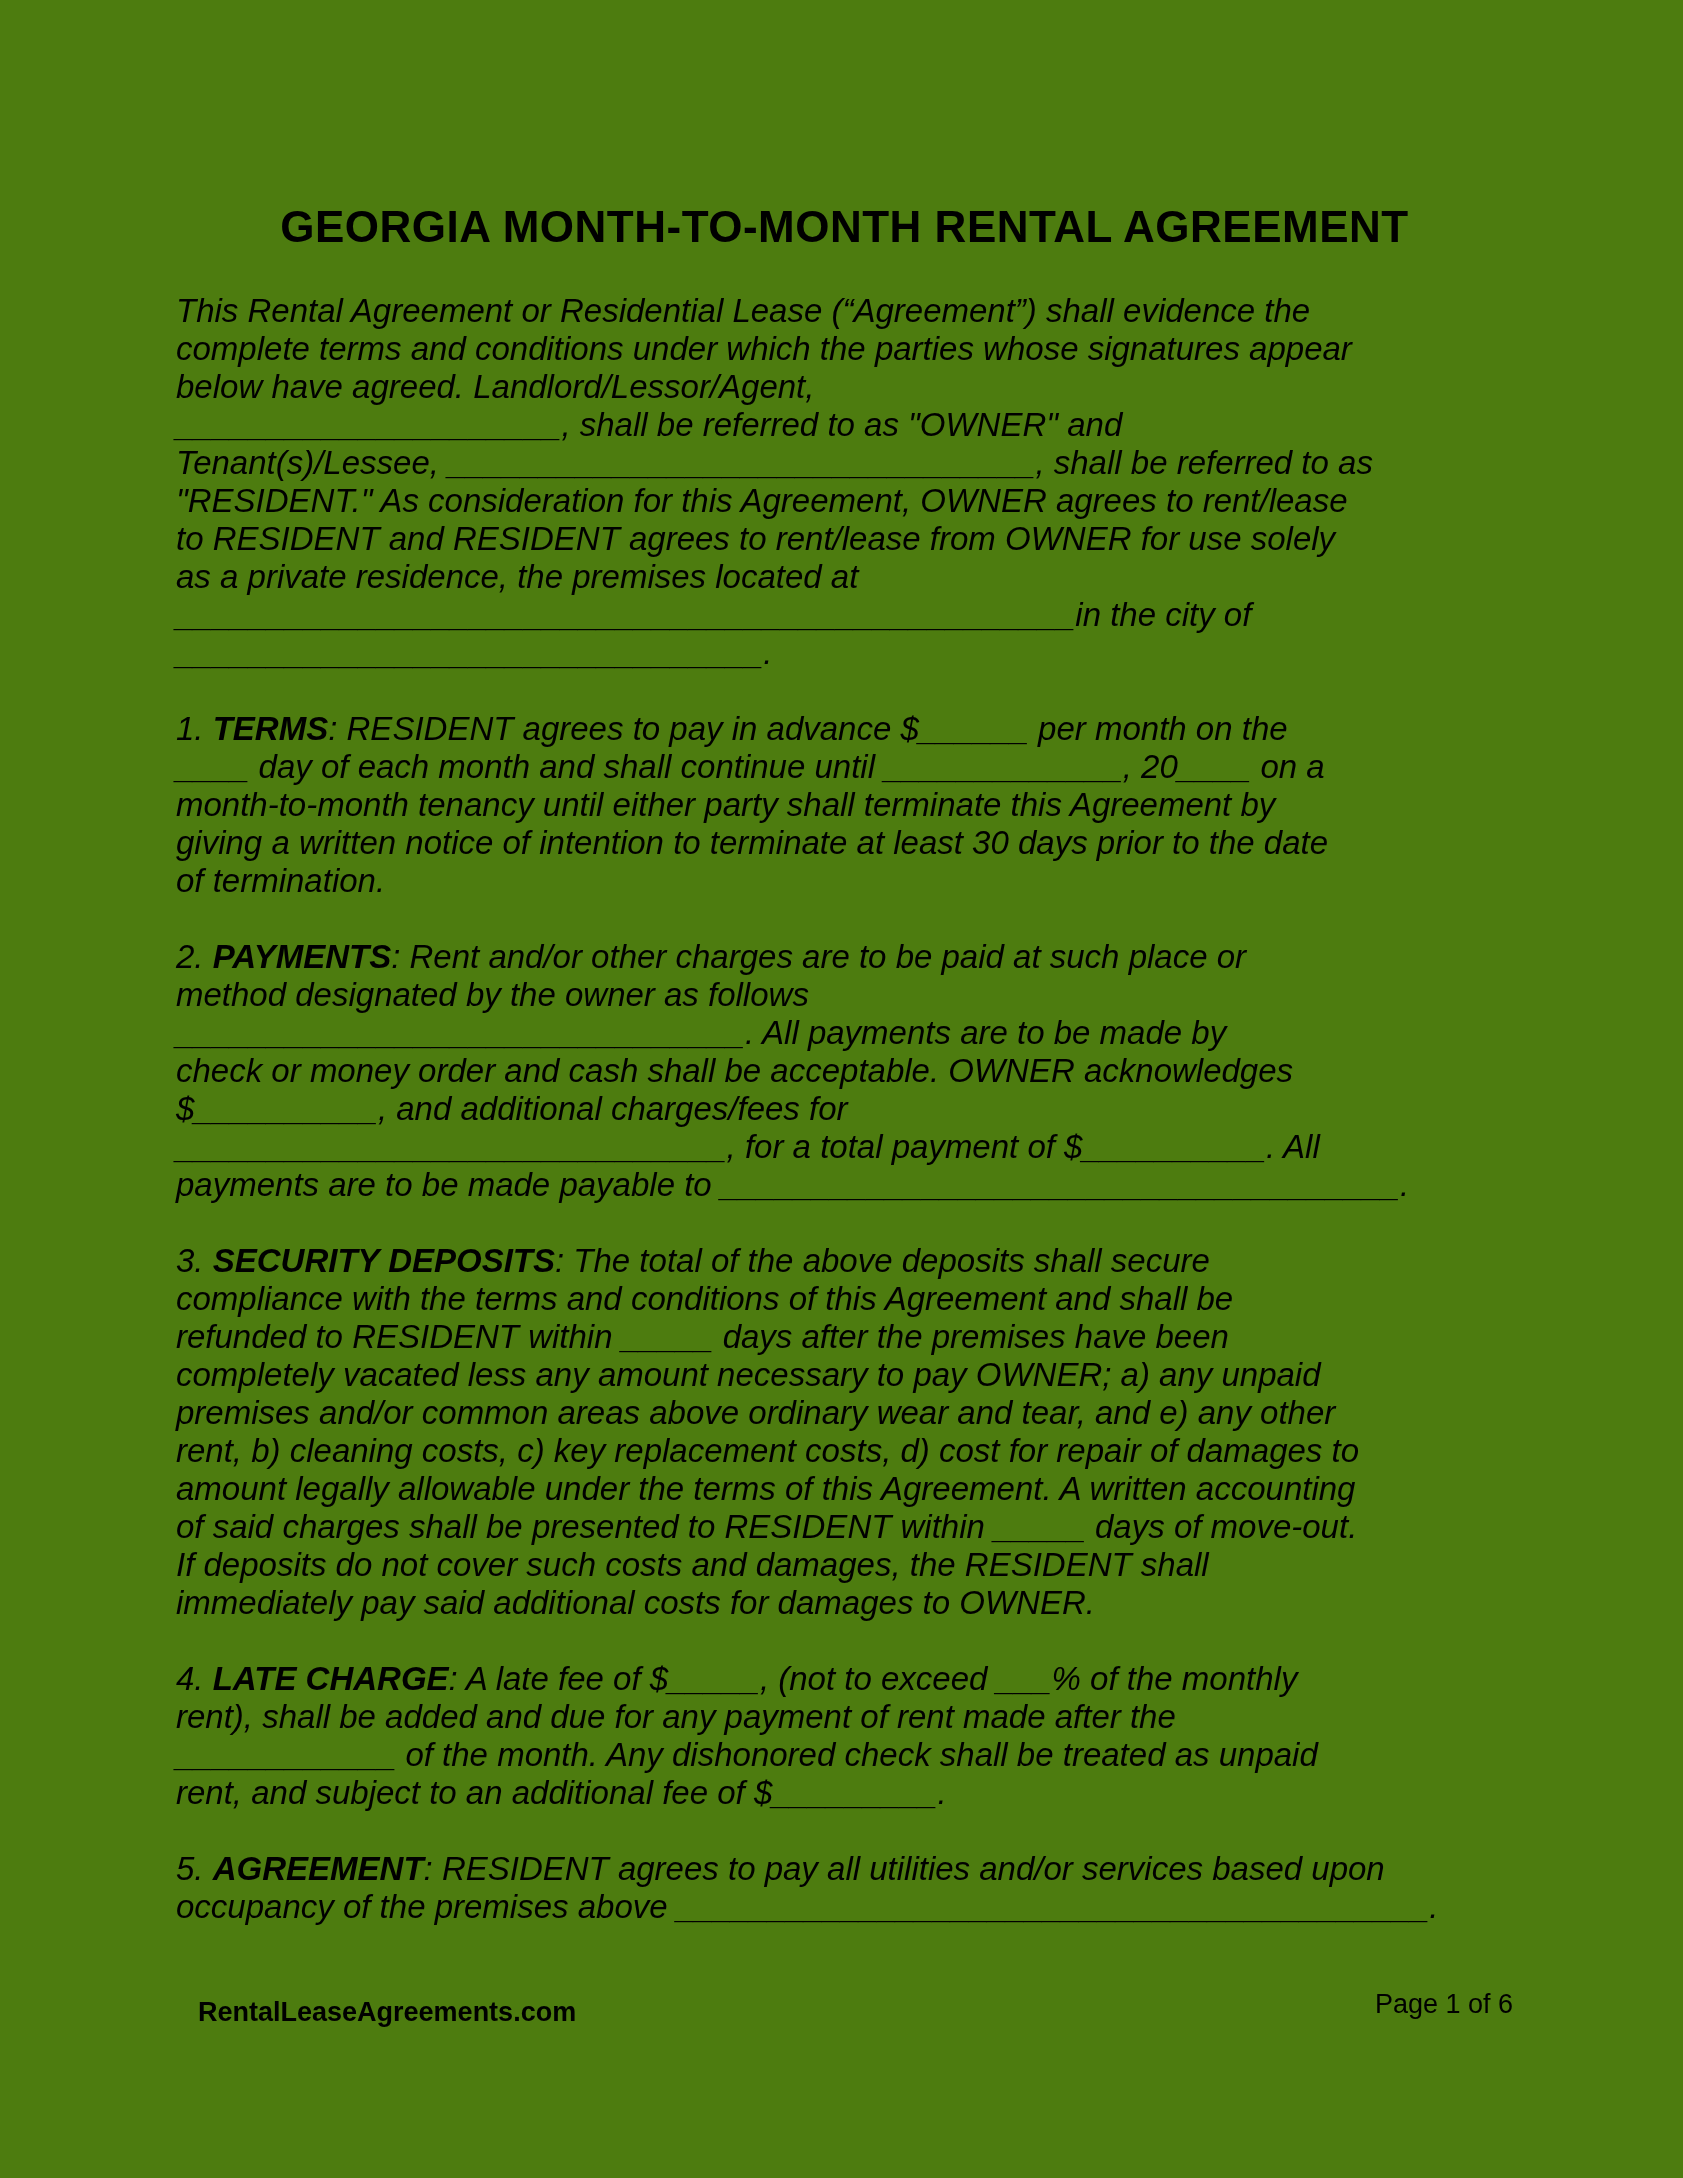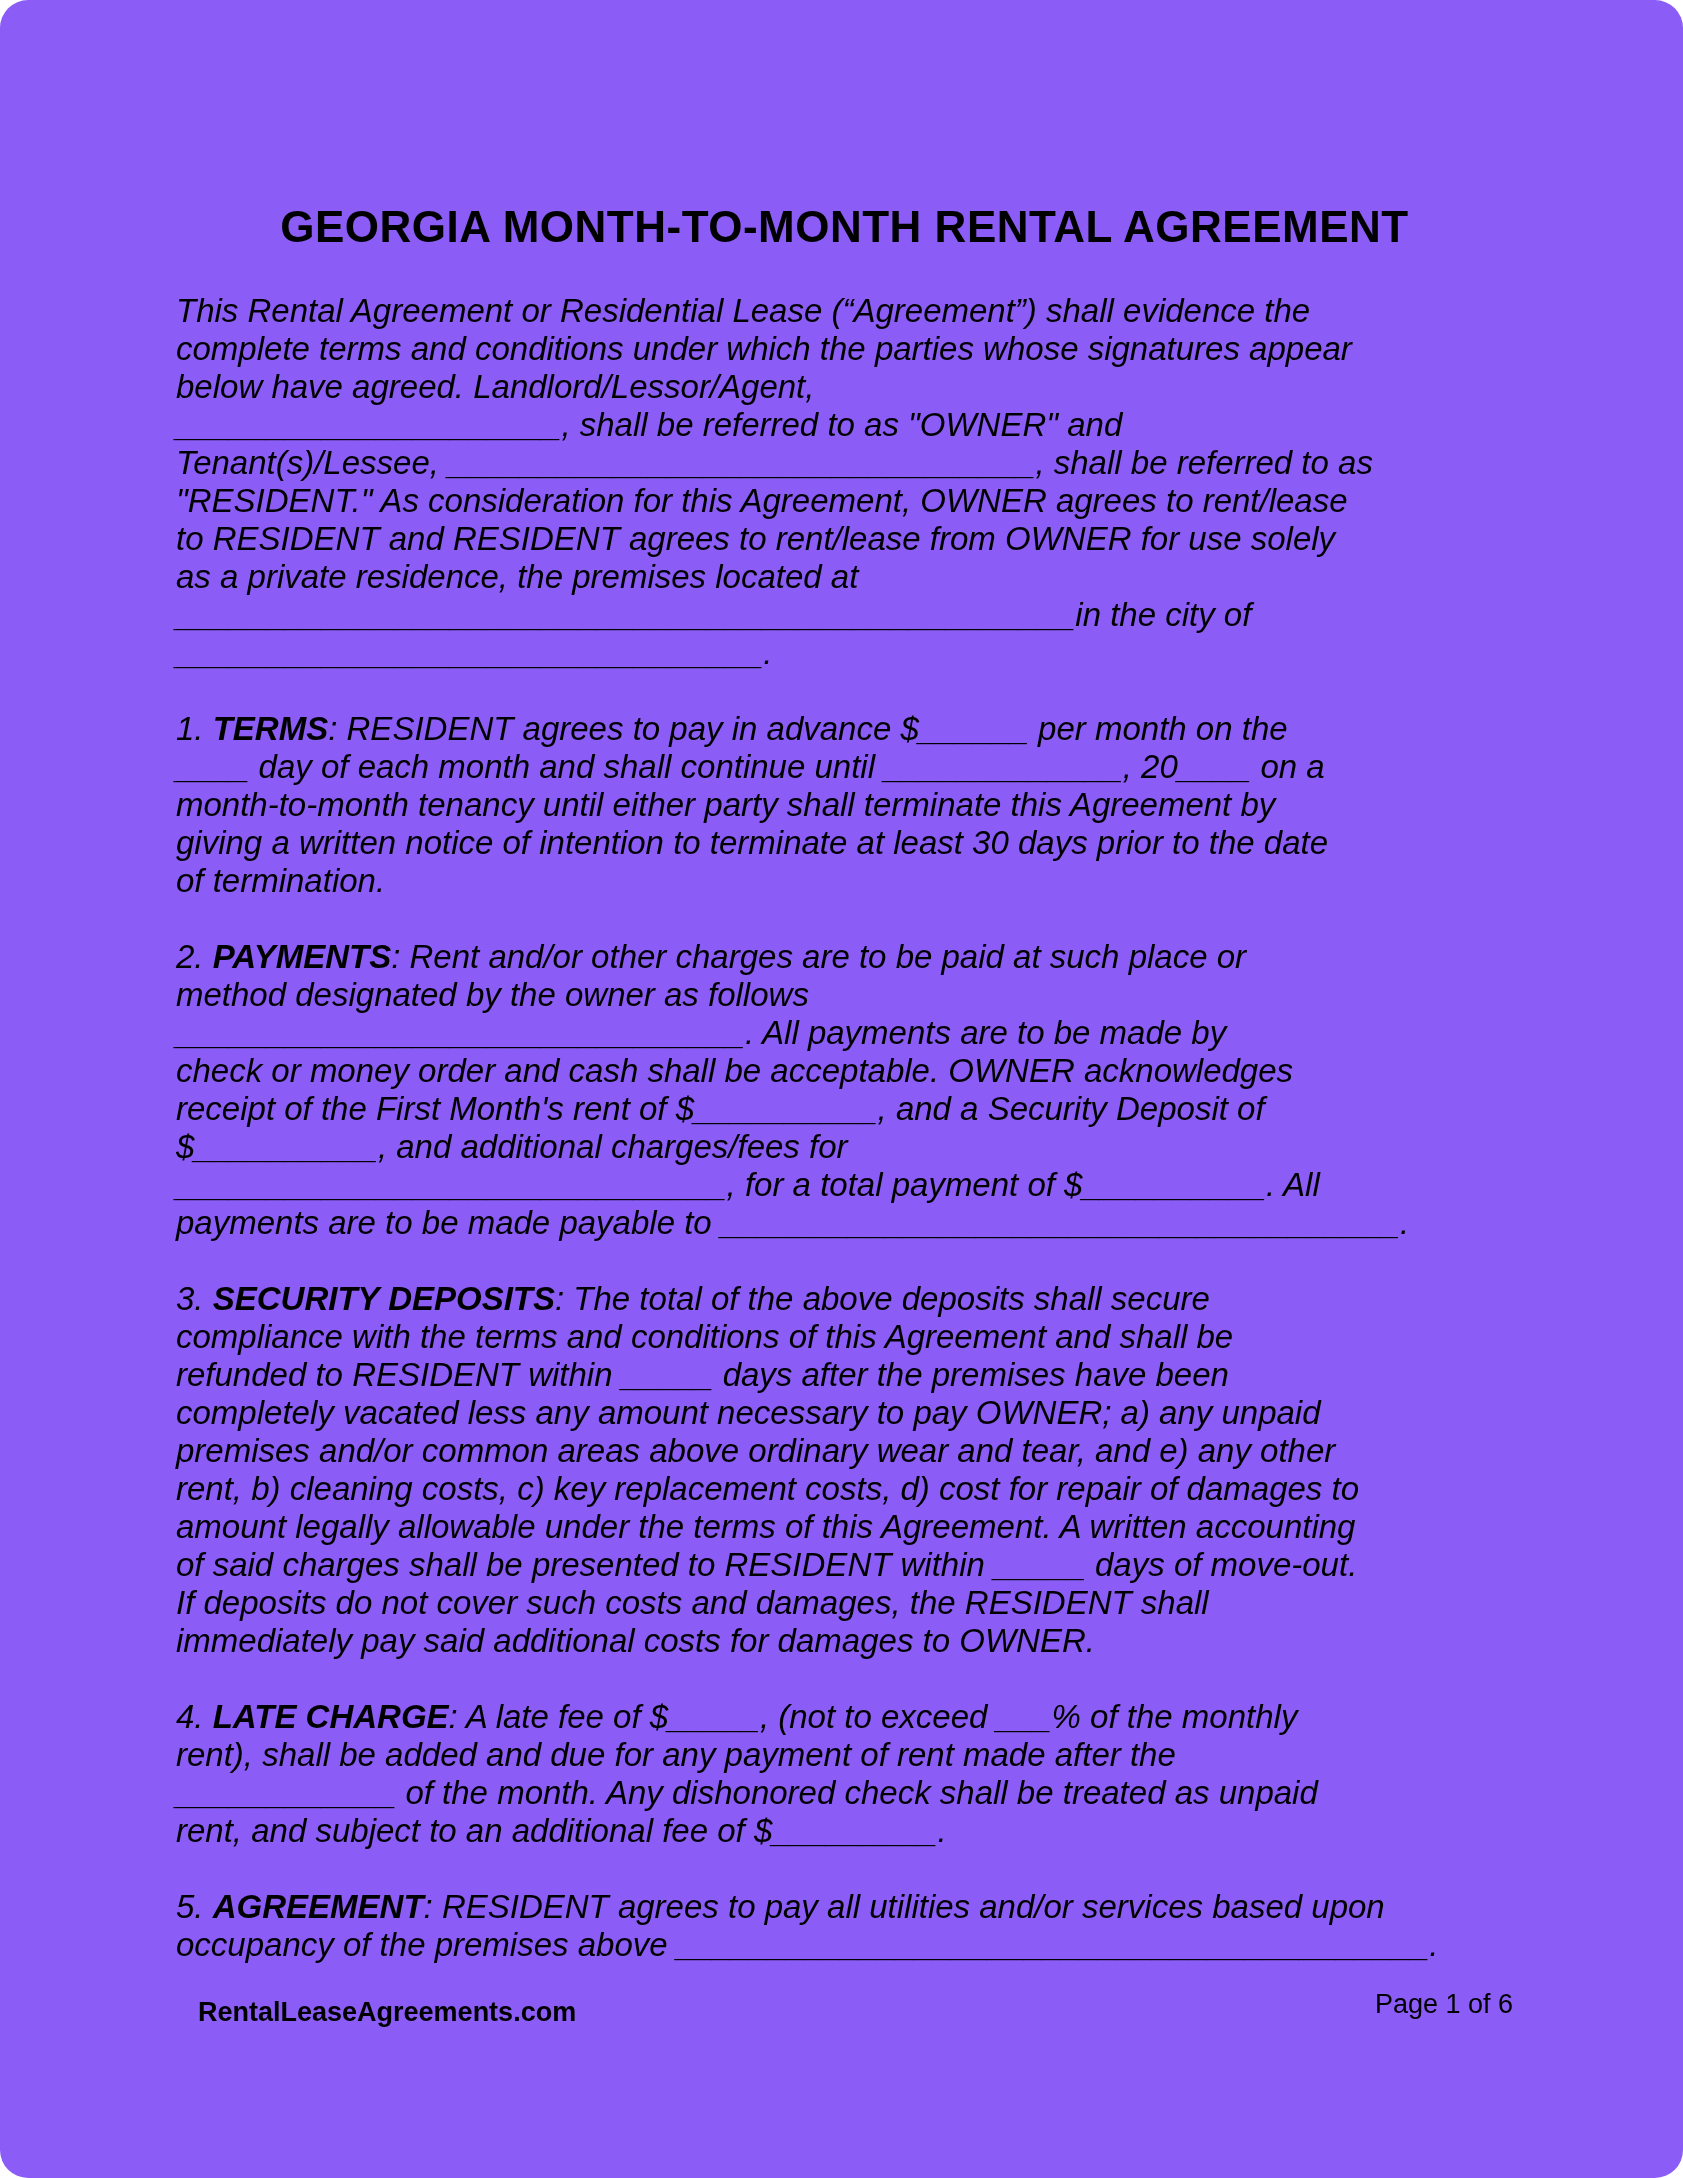--- a/index.html
+++ b/index.html
@@ -10,23 +10,22 @@
   body {
     width: 1683px;
     height: 2178px;
     font-family: "Liberation Sans", sans-serif;
     color: #000000;
   }
   .page {
     position: relative;
     width: 1683px;
     height: 2178px;
-    background: #8b5cf6;
+    background: #4d7c0f;
     overflow: hidden;
-    border-radius: 28px;
   }
   .content {
     position: absolute;
     left: 176px;
     top: 201px;
     width: 1337px;
   }
   .doc-title {
     font-size: 44px;
     line-height: 51px;
@@ -88,21 +87,20 @@
           <div class="line"><span>____ day of each month and shall continue until _____________, 20____ on a</span></div>
           <div class="line"><span>month-to-month tenancy until either party shall terminate this Agreement by</span></div>
           <div class="line"><span>giving a written notice of intention to terminate at least 30 days prior to the date</span></div>
           <div class="line"><span>of termination.</span></div>
         </div>
         <div class="para">
           <div class="line"><span>2. </span><span class="bold">PAYMENTS</span><span>: Rent and/or other charges are to be paid at such place or</span></div>
           <div class="line"><span>method designated by the owner as follows</span></div>
           <div class="line"><span>_______________________________. All payments are to be made by</span></div>
           <div class="line"><span>check or money order and cash shall be acceptable. OWNER acknowledges</span></div>
-          <div class="line"><span>receipt of the First Month's rent of $__________, and a Security Deposit of</span></div>
           <div class="line"><span>$__________, and additional charges/fees for</span></div>
           <div class="line"><span>______________________________, for a total payment of $__________. All</span></div>
           <div class="line"><span>payments are to be made payable to _____________________________________.</span></div>
         </div>
         <div class="para">
           <div class="line"><span>3. </span><span class="bold">SECURITY DEPOSITS</span><span>: The total of the above deposits shall secure</span></div>
           <div class="line"><span>compliance with the terms and conditions of this Agreement and shall be</span></div>
           <div class="line"><span>refunded to RESIDENT within _____ days after the premises have been</span></div>
           <div class="line"><span>completely vacated less any amount necessary to pay OWNER; a) any unpaid</span></div>
           <div class="line"><span>premises and/or common areas above ordinary wear and tear, and e) any other</span></div>

